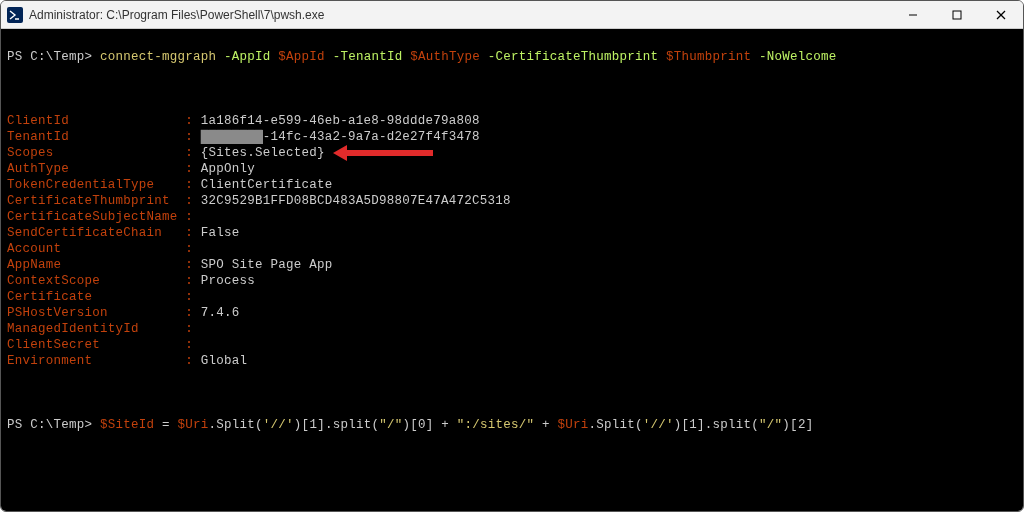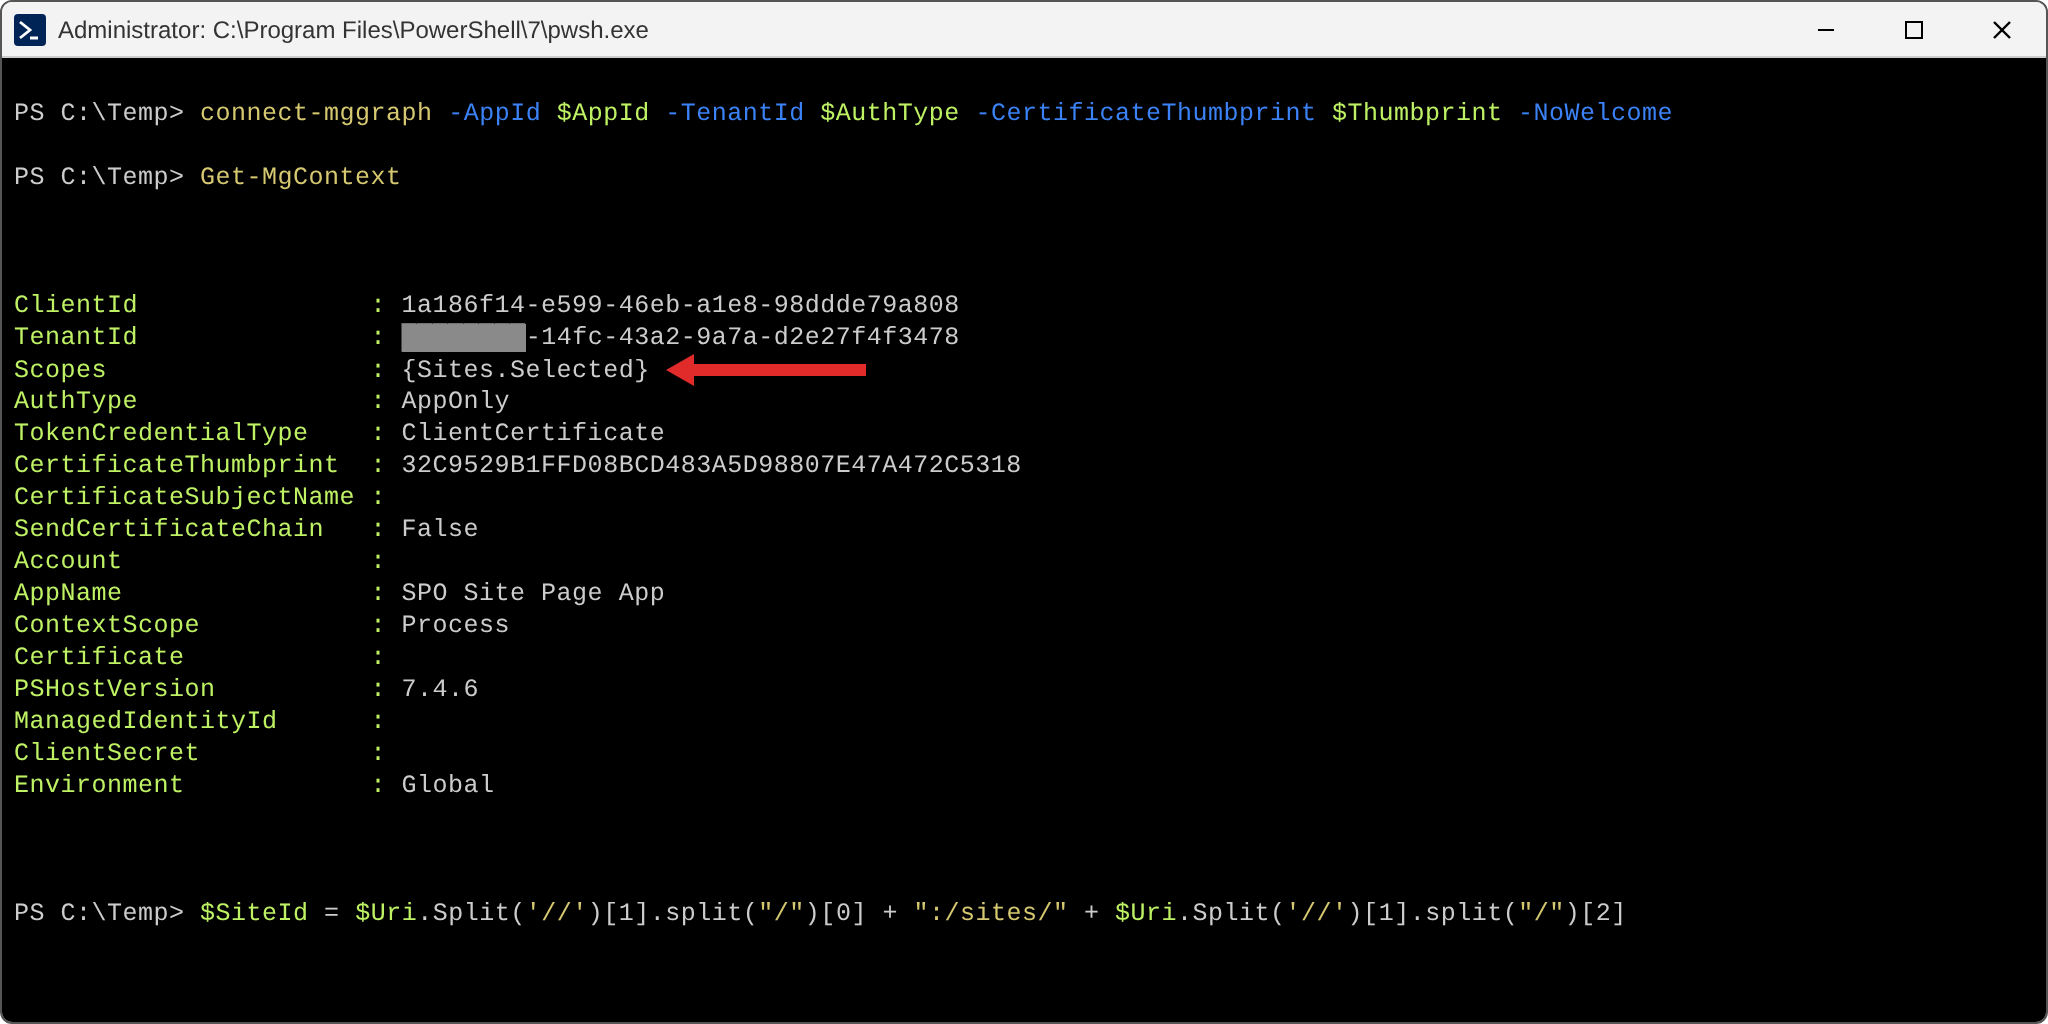--- a/index.html
+++ b/index.html
@@ -5,23 +5,23 @@
   * { margin: 0; padding: 0; box-sizing: border-box; }
   html, body { width: 1024px; height: 512px; overflow: hidden; font-family: Consolas, 'Courier New', monospace; }
   .window { display: flex; flex-direction: column; width: 100%; height: 100%; background: #fff; border: 1px solid #555; border-radius: 6px; overflow: hidden; }
   .titlebar { display: flex; align-items: center; height: 28px; background: #f3f3f3; border-bottom: 1px solid #ccc; padding: 0 0 0 6px; font-family: 'Segoe UI', Tahoma, sans-serif; font-size: 12px; color: #333; }
   .titlebar .icon { width: 16px; height: 16px; margin-right: 6px; display: inline-flex; align-items: center; justify-content: center; }
   .titlebar .title { flex: 1; }
   .titlebar .controls { display: flex; height: 100%; }
   .titlebar .ctrl { width: 44px; height: 100%; display: flex; align-items: center; justify-content: center; font-size: 12px; color: #333; }
   .terminal { flex: 1; background: #000; color: #ccc; font-size: 12.5px; line-height: 16px; padding: 4px 6px; overflow: hidden; white-space: pre; letter-spacing: 0.02em; }
   .w { color: #cccccc; text-align: right; }
-  .g { color: #bef264; }
+  .g { color: #c2410c; }
   .y { color: #d6c870; text-align: right; }
-  .gr { color: #3b82f6; }
+  .gr { color: #bef264; }
   .bg-gr { background: #8a8a8a; color: #8a8a8a; }
   .arrow { position: relative; display: inline-block; vertical-align: middle; margin-left: 8px; }
   .arrow-line { display: inline-block; width: 86px; height: 6px; background: #e12b2b; }
   .arrow-head { display: inline-block; width: 0; height: 0; border-top: 8px solid transparent; border-bottom: 8px solid transparent; border-right: 14px solid #e12b2b; vertical-align: middle; position: relative; top: 0px; }
   .row { display: block; }
 </style>
 </head>
 <body>
 
 <div class="window">
@@ -48,21 +48,20 @@
           <svg width="10" height="10">
             <line x1="1" y1="1" x2="9" y2="9" stroke="#000" stroke-width="1.2"></line>
             <line x1="9" y1="1" x2="1" y2="9" stroke="#000" stroke-width="1.2"></line>
           </svg>
         </div>
     </div>
   </div>
 
   <div class="terminal">
 <span class="row"><span class="w">PS C:\Temp&gt;</span> <span class="y">connect-mggraph</span> <span class="gr">-AppId</span> <span class="g">$AppId</span> <span class="gr">-TenantId</span> <span class="g">$AuthType</span> <span class="gr">-CertificateThumbprint</span> <span class="g">$Thumbprint</span> <span class="gr">-NoWelcome</span></span>
-<span class="row"><span class="w">PS C:\Temp&gt;</span> <span class="y">Get-MgContext</span></span>
 <span class="row"> </span>
 <div id="kvblock"><span class="row"><span class="g">ClientId              </span><span class="g"> : </span><span class="w">1a186f14-e599-46eb-a1e8-98ddde79a808</span></span><span class="row"><span class="g">TenantId              </span><span class="g"> : </span><span class="bg-gr">████████</span><span class="w">-14fc-43a2-9a7a-d2e27f4f3478</span></span><span class="row"><span class="g">Scopes                </span><span class="g"> : </span><span class="w">{Sites.Selected}</span><span class="arrow"><span class="arrow-head"></span><span class="arrow-line"></span></span></span><span class="row"><span class="g">AuthType              </span><span class="g"> : </span><span class="w">AppOnly</span></span><span class="row"><span class="g">TokenCredentialType   </span><span class="g"> : </span><span class="w">ClientCertificate</span></span><span class="row"><span class="g">CertificateThumbprint </span><span class="g"> : </span><span class="w">32C9529B1FFD08BCD483A5D98807E47A472C5318</span></span><span class="row"><span class="g">CertificateSubjectName</span><span class="g"> : </span><span class="w"></span></span><span class="row"><span class="g">SendCertificateChain  </span><span class="g"> : </span><span class="w">False</span></span><span class="row"><span class="g">Account               </span><span class="g"> : </span><span class="w"></span></span><span class="row"><span class="g">AppName               </span><span class="g"> : </span><span class="w">SPO Site Page App</span></span><span class="row"><span class="g">ContextScope          </span><span class="g"> : </span><span class="w">Process</span></span><span class="row"><span class="g">Certificate           </span><span class="g"> : </span><span class="w"></span></span><span class="row"><span class="g">PSHostVersion         </span><span class="g"> : </span><span class="w">7.4.6</span></span><span class="row"><span class="g">ManagedIdentityId     </span><span class="g"> : </span><span class="w"></span></span><span class="row"><span class="g">ClientSecret          </span><span class="g"> : </span><span class="w"></span></span><span class="row"><span class="g">Environment           </span><span class="g"> : </span><span class="w">Global</span></span></div>
 <span class="row"> </span>
 <span class="row"><span class="w">PS C:\Temp&gt;</span> <span class="g">$SiteId</span><span class="w"> = </span><span class="g">$Uri</span><span class="w">.Split(</span><span class="y">'//'</span><span class="w">)[</span><span class="w">1</span><span class="w">].split(</span><span class="y">"/"</span><span class="w">)[</span><span class="w">0</span><span class="w">] + </span><span class="y">":/sites/"</span><span class="w"> + </span><span class="g">$Uri</span><span class="w">.Split(</span><span class="y">'//'</span><span class="w">)[</span><span class="w">1</span><span class="w">].split(</span><span class="y">"/"</span><span class="w">)[</span><span class="w">2</span><span class="w">]</span></span>
 
 
 
 
 
 

